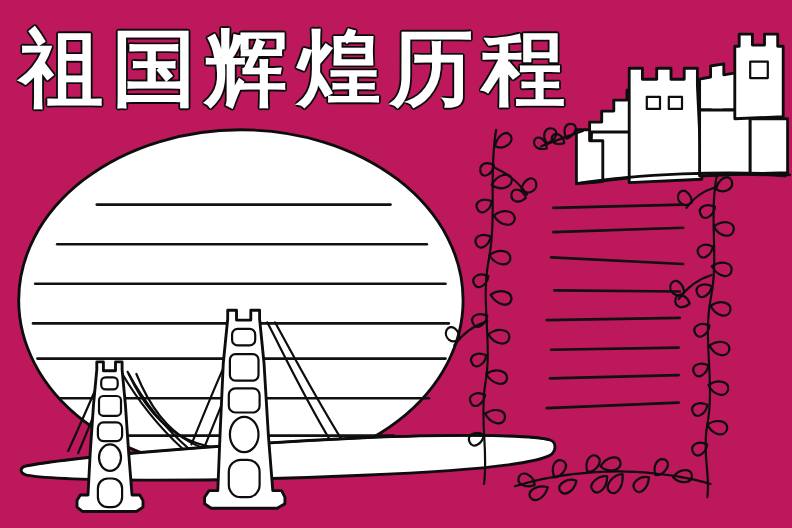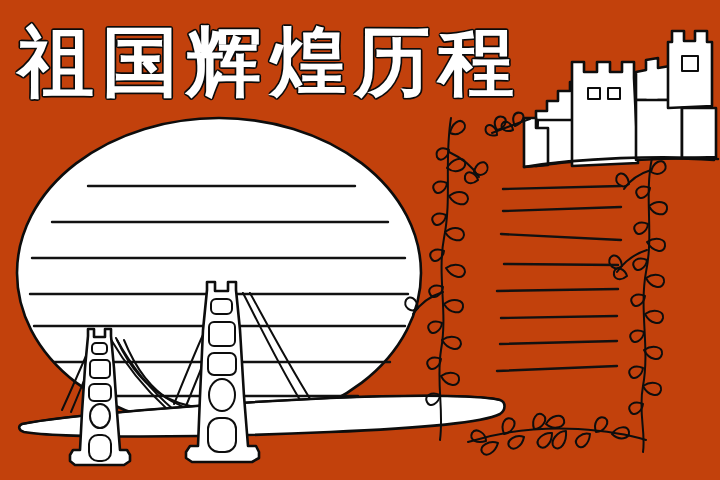--- a/index.html
+++ b/index.html
@@ -7,21 +7,21 @@
     padding: 0;
     background: #ffffff;
   }
   body {
     font-family: "Liberation Sans", sans-serif;
   }
   #poster {
     position: relative;
     width: 720px;
     height: 480px;
-    background: #c2410c;
+    background: #be185d;
     overflow: hidden;
   }
   #poster svg {
     position: absolute;
     top: 0;
     left: 0;
     display: block;
   }
   .ink {
     fill: none;

